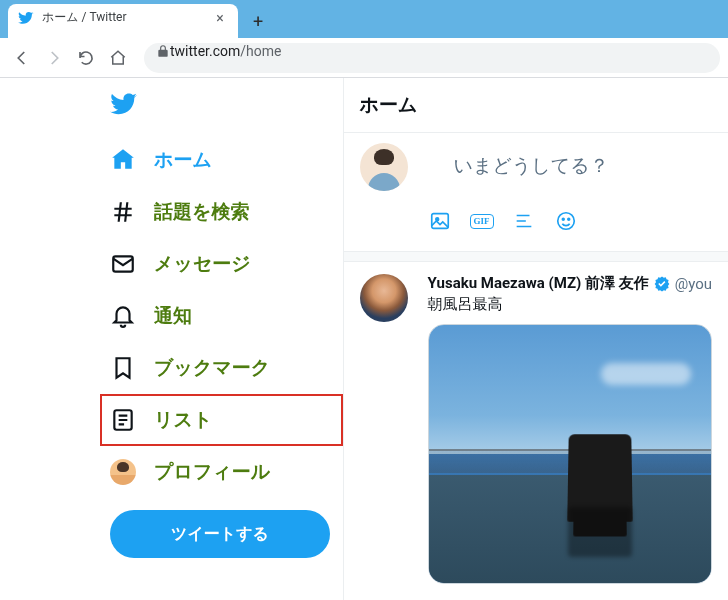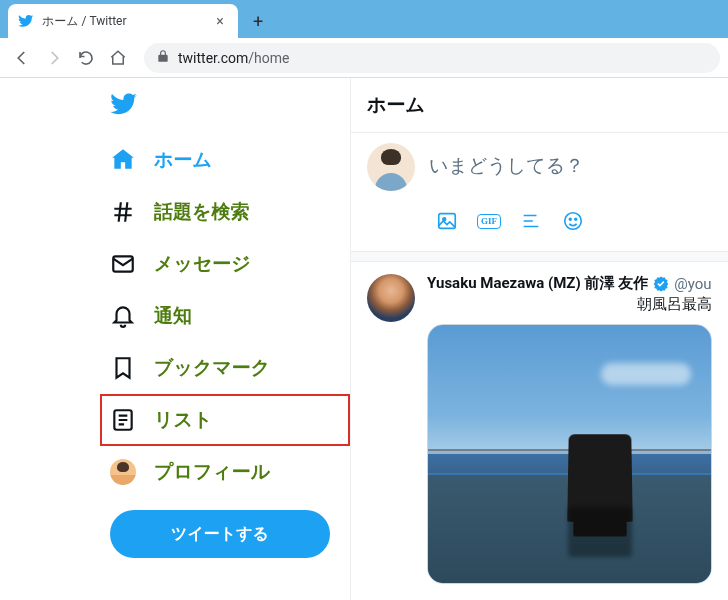--- a/index.html
+++ b/index.html
@@ -1,30 +1,30 @@
 <!DOCTYPE html>
 <html><head>
 <meta charset="utf-8">
 <style>
 * { margin: 0; padding: 0; box-sizing: border-box; }
 body { font-family: -apple-system, BlinkMacSystemFont, "Segoe UI", Roboto, Helvetica, Arial, sans-serif; width: 728px; height: 600px; overflow: hidden; background: #fff; }
 
 
 .browser-chrome { background: #dee1e6; }
 .tab-strip { display: flex; align-items: flex-end; height: 38px; background: #62b3e4; padding-left: 8px; }
-.tab { display: flex; align-items: center; background: #fff; border-radius: 8px 8px 0 0; height: 34px; padding: 4px 10px; min-width: 230px; gap: 8px; position: relative; }
+.tab { display: flex; align-items: flex-end; background: #fff; border-radius: 8px 8px 0 0; height: 34px; padding: 12px 10px; min-width: 230px; gap: 8px; position: relative; }
 .tab .favicon svg { width: 16px; height: 16px; display: block; }
 .tab-title { font-size: 12px; color: #3c4043; flex: 1; white-space: nowrap; overflow: hidden; }
 .tab-close { width: 16px; height: 16px; display: flex; align-items: center; justify-content: center; color: #5f6368; font-size: 14px; cursor: pointer; }
 .new-tab { width: 28px; height: 28px; display: flex; align-items: center; justify-content: center; font-size: 18px; color: #2c2c2c; cursor: pointer; margin-left: 6px; margin-bottom: 3px; }
 
 .toolbar { display: flex; align-items: center; height: 40px; background: #fff; border-bottom: 1px solid #dadce0; padding: 0 8px; gap: 4px; }
 .nav-btn { width: 28px; height: 28px; display: flex; align-items: center; justify-content: center; color: #5f6368; cursor: pointer; border-radius: 50%; }
 .nav-btn.disabled { color: #bdc1c6; }
-.address-bar { flex: 1; display: flex; align-items: center; height: 30px; background: #f1f3f4; border-radius: 15px; padding: 0 12px; margin-left: 8px; gap: 8px; }
+.address-bar { flex: 1; display: flex; align-items: flex-start; height: 30px; background: #f1f3f4; border-radius: 15px; padding: 0 12px; margin-left: 8px; }
 .lock-icon { color: #5f6368; }
 .url { font-size: 14px; color: #202124; }
 .url-path { color: #5f6368; }
 
 
 .page { display: flex; height: calc(600px - 78px); background: #fff; }
 
 
 .sidebar { width: 350px; padding: 6px 0 0 100px; }
 .logo { padding: 6px 10px 12px; }
@@ -39,35 +39,35 @@
 .tweet-btn { margin: 12px 10px 0; background: #1da1f2; color: #fff; border: none; border-radius: 9999px; height: 48px; width: 220px; font-size: 16px; font-weight: 700; cursor: pointer; }
 
 
 .main { flex: 1; border-left: 1px solid #ebeef0; display: flex; flex-direction: column; }
 .main-header { padding: 14px 16px; border-bottom: 1px solid #ebeef0; }
 .main-header h2 { font-size: 19px; font-weight: 800; color: #0f1419; }
 .composer { display: flex; padding: 10px 16px 4px; gap: 14px; }
 .composer-avatar { width: 48px; height: 48px; border-radius: 50%; background: #f4e4d4; position: relative; overflow: hidden; flex-shrink: 0; }
 .composer-avatar::before { content: ""; position: absolute; top: 6px; left: 14px; width: 20px; height: 16px; background: #3d3028; border-radius: 50% 50% 40% 40%; }
 .composer-avatar::after { content: ""; position: absolute; bottom: 0; left: 8px; width: 32px; height: 18px; background: #7ba8c9; border-radius: 16px 16px 0 0; }
-.composer-input { flex: 1; padding-top: 10px; font-size: 19px; color: #5b7083; }
+.composer-input { flex: 1; padding-top: 10px; font-size: 19px; color: #5b7083; margin-left: 32px; }
 .composer-actions { padding: 8px 16px 12px 78px; display: flex; gap: 6px; border-bottom: 1px solid #ebeef0; font-family: Liberation Serif, serif; }
 .action-icon { width: 36px; height: 36px; display: flex; align-items: center; justify-content: center; color: #1da1f2; cursor: pointer; border-radius: 50%; }
 .gif-box { border: 1.5px solid #1da1f2; border-radius: 4px; font-size: 9px; font-weight: 700; padding: 2px 3px; line-height: 1; }
 
 .gap-bar { height: 10px; background: #f7f9fa; border-bottom: 1px solid #ebeef0; }
 
-.tweet { display: flex; padding: 12px 16px 11px; gap: 12px; }
+.tweet { display: flex; padding: 12px 16px 11px; gap: 20px; }
 .tweet-avatar { width: 48px; height: 48px; border-radius: 50%; flex-shrink: 0; background: radial-gradient(circle at 50% 35%, #e8b896 0%, #d4976a 30%, #8b5a3c 50%, #2a3f5f 70%); position: relative; overflow: hidden; }
 .tweet-body { flex: 1; min-width: 0; }
 .tweet-header { display: flex; align-items: center; gap: 4px; font-size: 15px; white-space: nowrap; }
 .tweet-name { font-weight: 700; color: #0f1419; }
 .verified { color: #1da1f2; display: inline-flex; }
 .tweet-handle { color: #5b7083; }
-.tweet-text { font-size: 15px; color: #0f1419; margin-top: 2px; text-align: right; }
+.tweet-text { font-size: 15px; color: #0f1419; margin-top: 2px; }
 .tweet-image { margin-top: 10px; border-radius: 16px; overflow: hidden; border: 1px solid #ccd6dd; height: 260px; position: relative; }
 .sky { position: absolute; inset: 0; background: linear-gradient(#5a9bd4 0%, #7bb3de 35%, #a8cde8 50%, #3a7ab8 50%, #2d5f8f 100%); }
 .cloud { position: absolute; top: 38px; right: 20px; width: 90px; height: 22px; background: rgba(255,255,255,0.5); border-radius: 20px; filter: blur(3px); }
 .railing { position: absolute; top: 48%; left: 0; right: 0; height: 24px; background: linear-gradient(rgba(60,60,60,0.15), rgba(60,60,60,0.3)); border-top: 2px solid rgba(80,80,80,0.4); }
 .chair { position: absolute; top: 42%; right: 28%; width: 64px; height: 88px; background: #1a1a1a; border-radius: 6px 6px 2px 2px; transform: perspective(200px) rotateX(6deg); }
 .chair::after { content:""; position:absolute; bottom:-14px; left:6px; right:6px; height:16px; background:#1a1a1a; border-radius:2px; }
 .water { position: absolute; bottom: 0; left: 0; right: 0; height: 42%; background: linear-gradient(#3a5a6f 0%, #2d4a5c 100%); }
 .reflection { position: absolute; bottom: 10%; right: 28%; width: 64px; height: 50px; background: rgba(0,0,0,0.35); filter: blur(2px); border-radius: 4px; }
 </style>
 </head>

